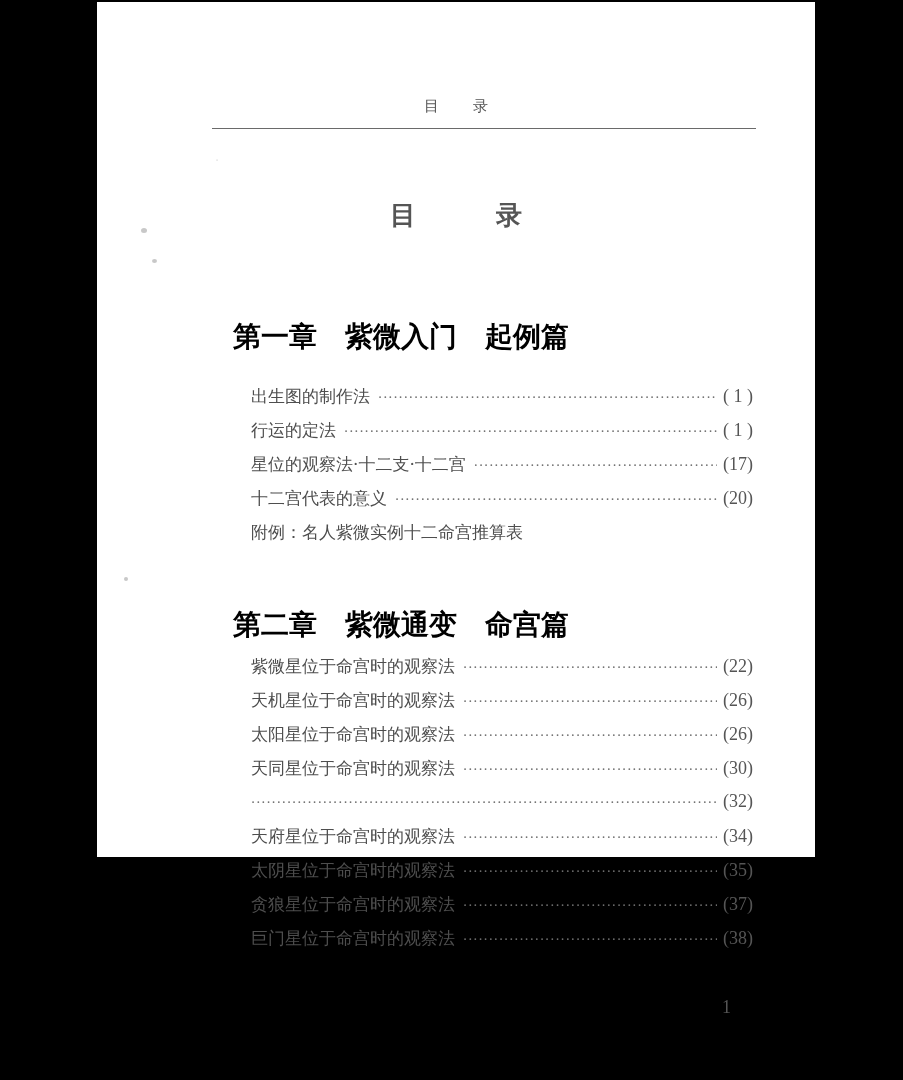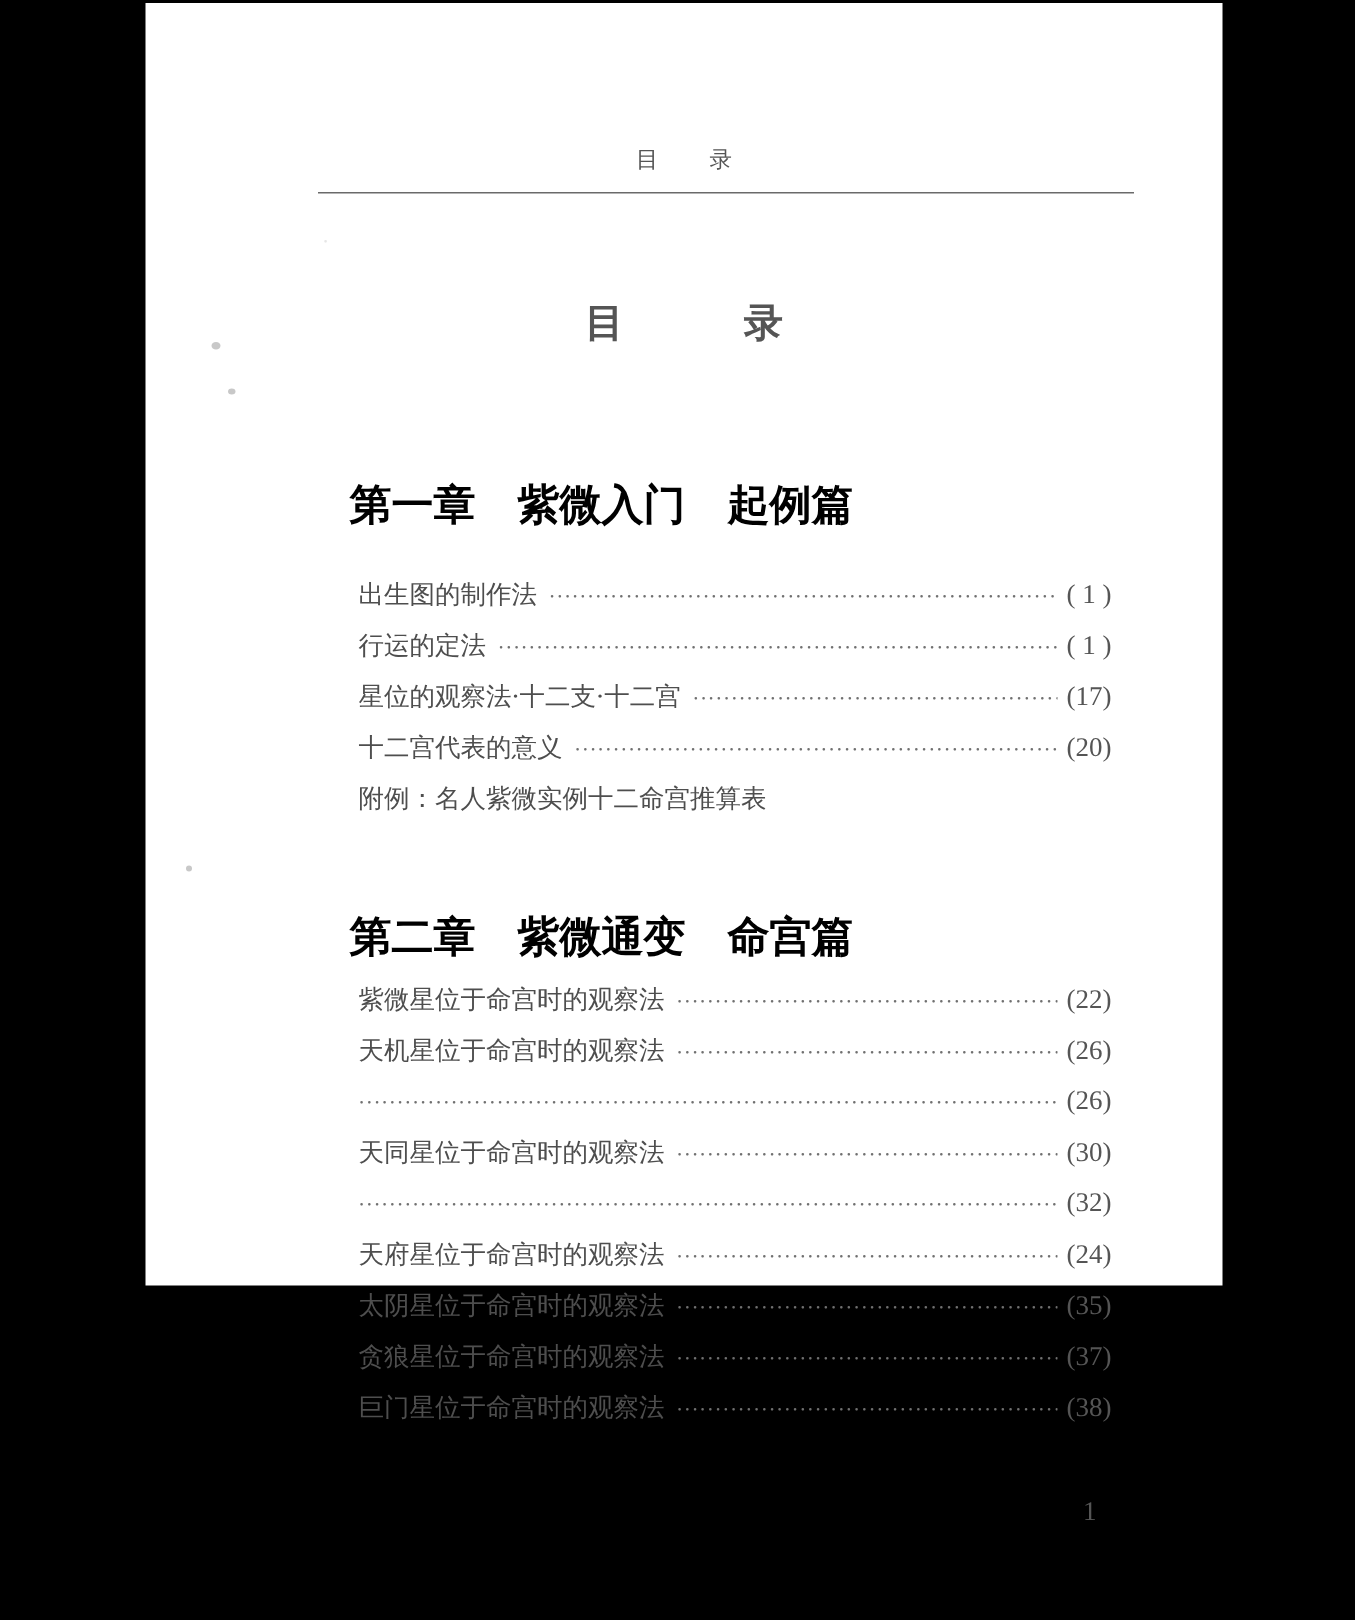--- a/index.html
+++ b/index.html
@@ -69,21 +69,21 @@
       font-family: "DejaVu Sans", "Liberation Sans", sans-serif;
       font-weight: bold;
       font-size: 28px;
       color: #000000;
       white-space: pre;
       letter-spacing: 0;
       margin-left: 20px;
     }
     .entries {
       position: absolute;
-      left: 142px;
+      left: 154px;
       width: 502px;
     }
     .entry {
       display: flex;
       align-items: baseline;
       height: 34px;
       font-size: 17px;
       color: #4e4e4e;
       white-space: nowrap;
     }
@@ -168,36 +168,37 @@
       <span class="title">紫微星位于命宫时的观察法</span>
       <span class="dots"></span>
       <span class="page-num">(22)</span>
     </div>
     <div class="entry">
       <span class="title">天机星位于命宫时的观察法</span>
       <span class="dots"></span>
       <span class="page-num">(26)</span>
     </div>
     <div class="entry">
+      <span class="title">太阳星位于命宫时的观察法</span>
       <span class="dots"></span>
       <span class="page-num">(26)</span>
     </div>
     <div class="entry">
       <span class="title">天同星位于命宫时的观察法</span>
       <span class="dots"></span>
       <span class="page-num">(30)</span>
     </div>
     <div class="entry">
       <span class="dots"></span>
       <span class="page-num">(32)</span>
     </div>
     <div class="entry">
       <span class="title">天府星位于命宫时的观察法</span>
       <span class="dots"></span>
-      <span class="page-num">(24)</span>
+      <span class="page-num">(34)</span>
     </div>
     <div class="entry">
       <span class="title">太阴星位于命宫时的观察法</span>
       <span class="dots"></span>
       <span class="page-num">(35)</span>
     </div>
     <div class="entry">
       <span class="title">贪狼星位于命宫时的观察法</span>
       <span class="dots"></span>
       <span class="page-num">(37)</span>

